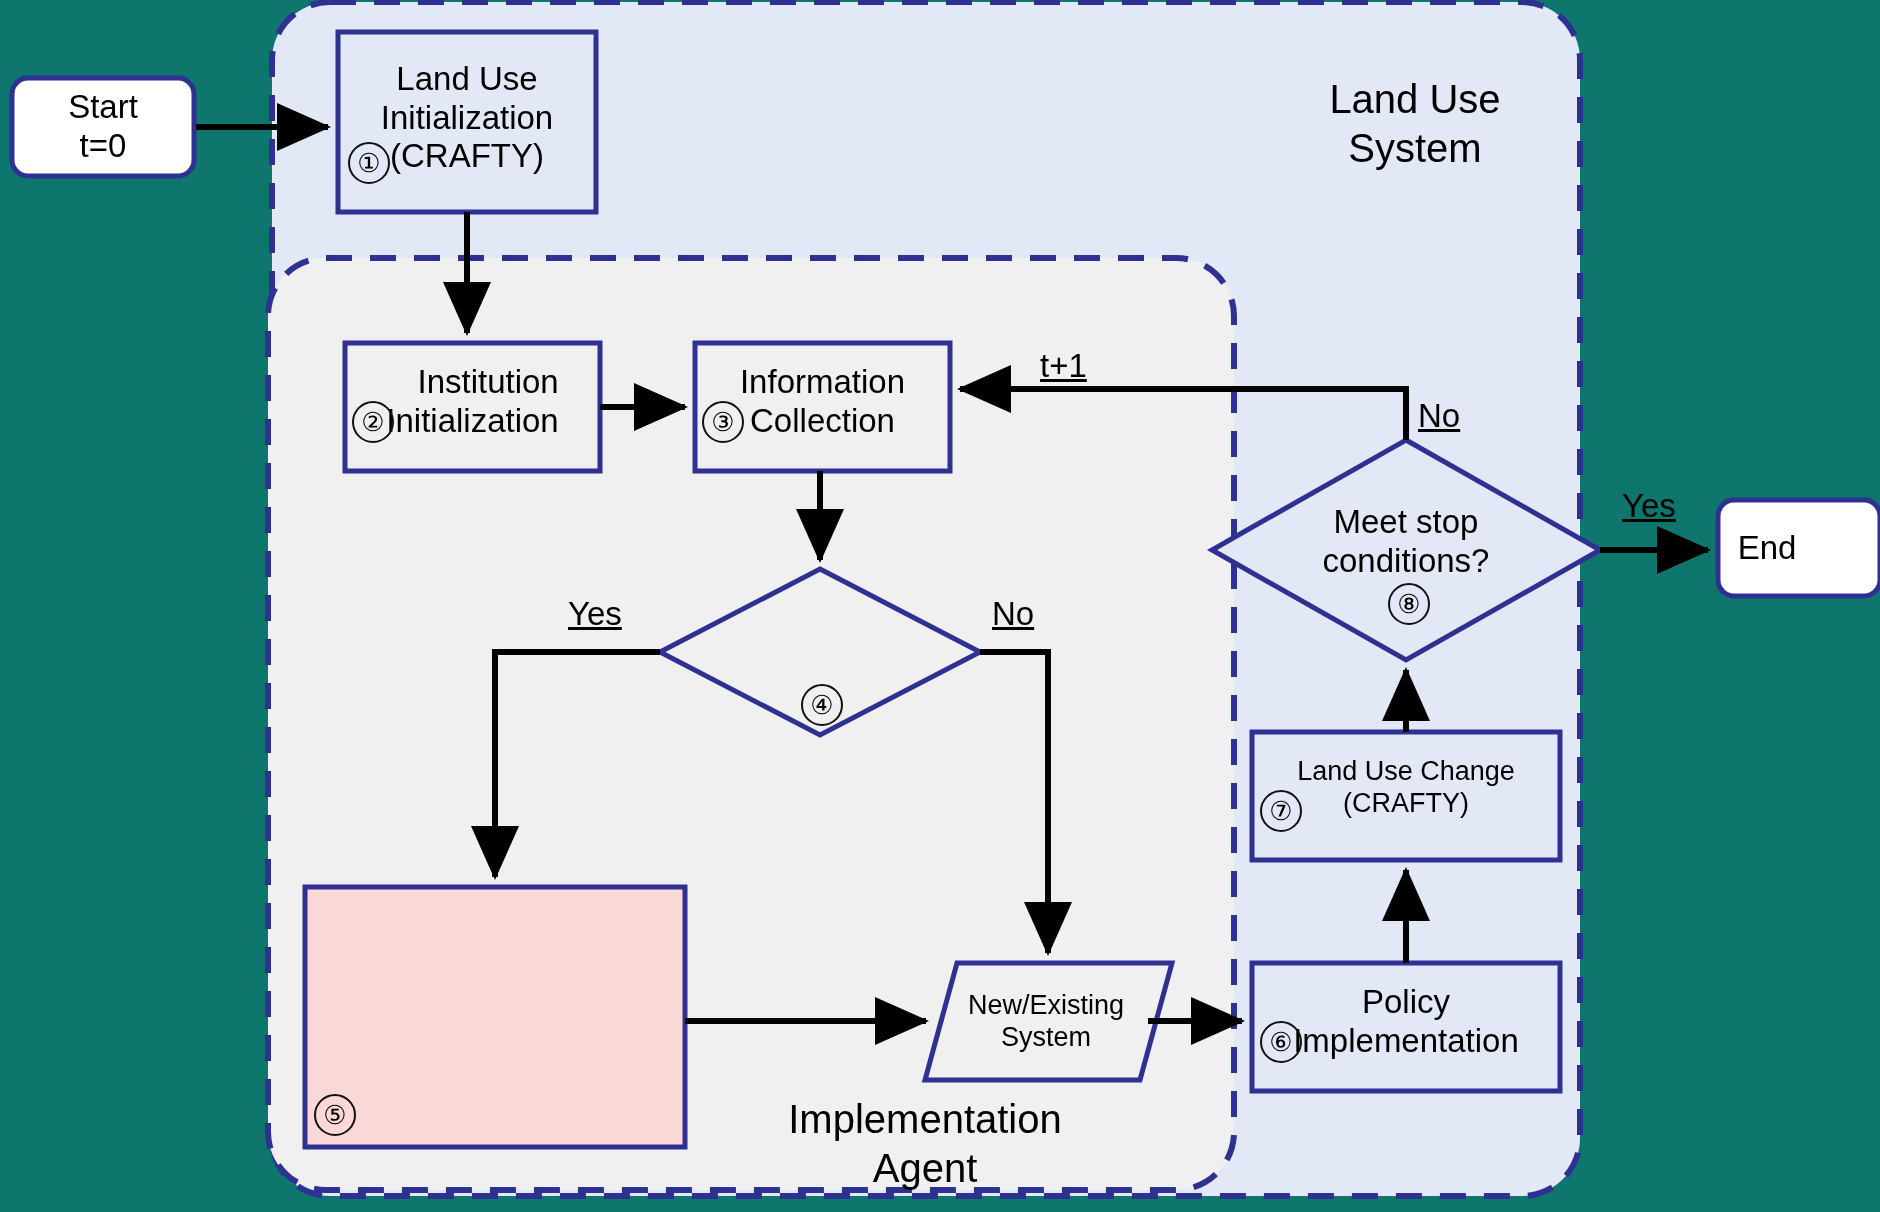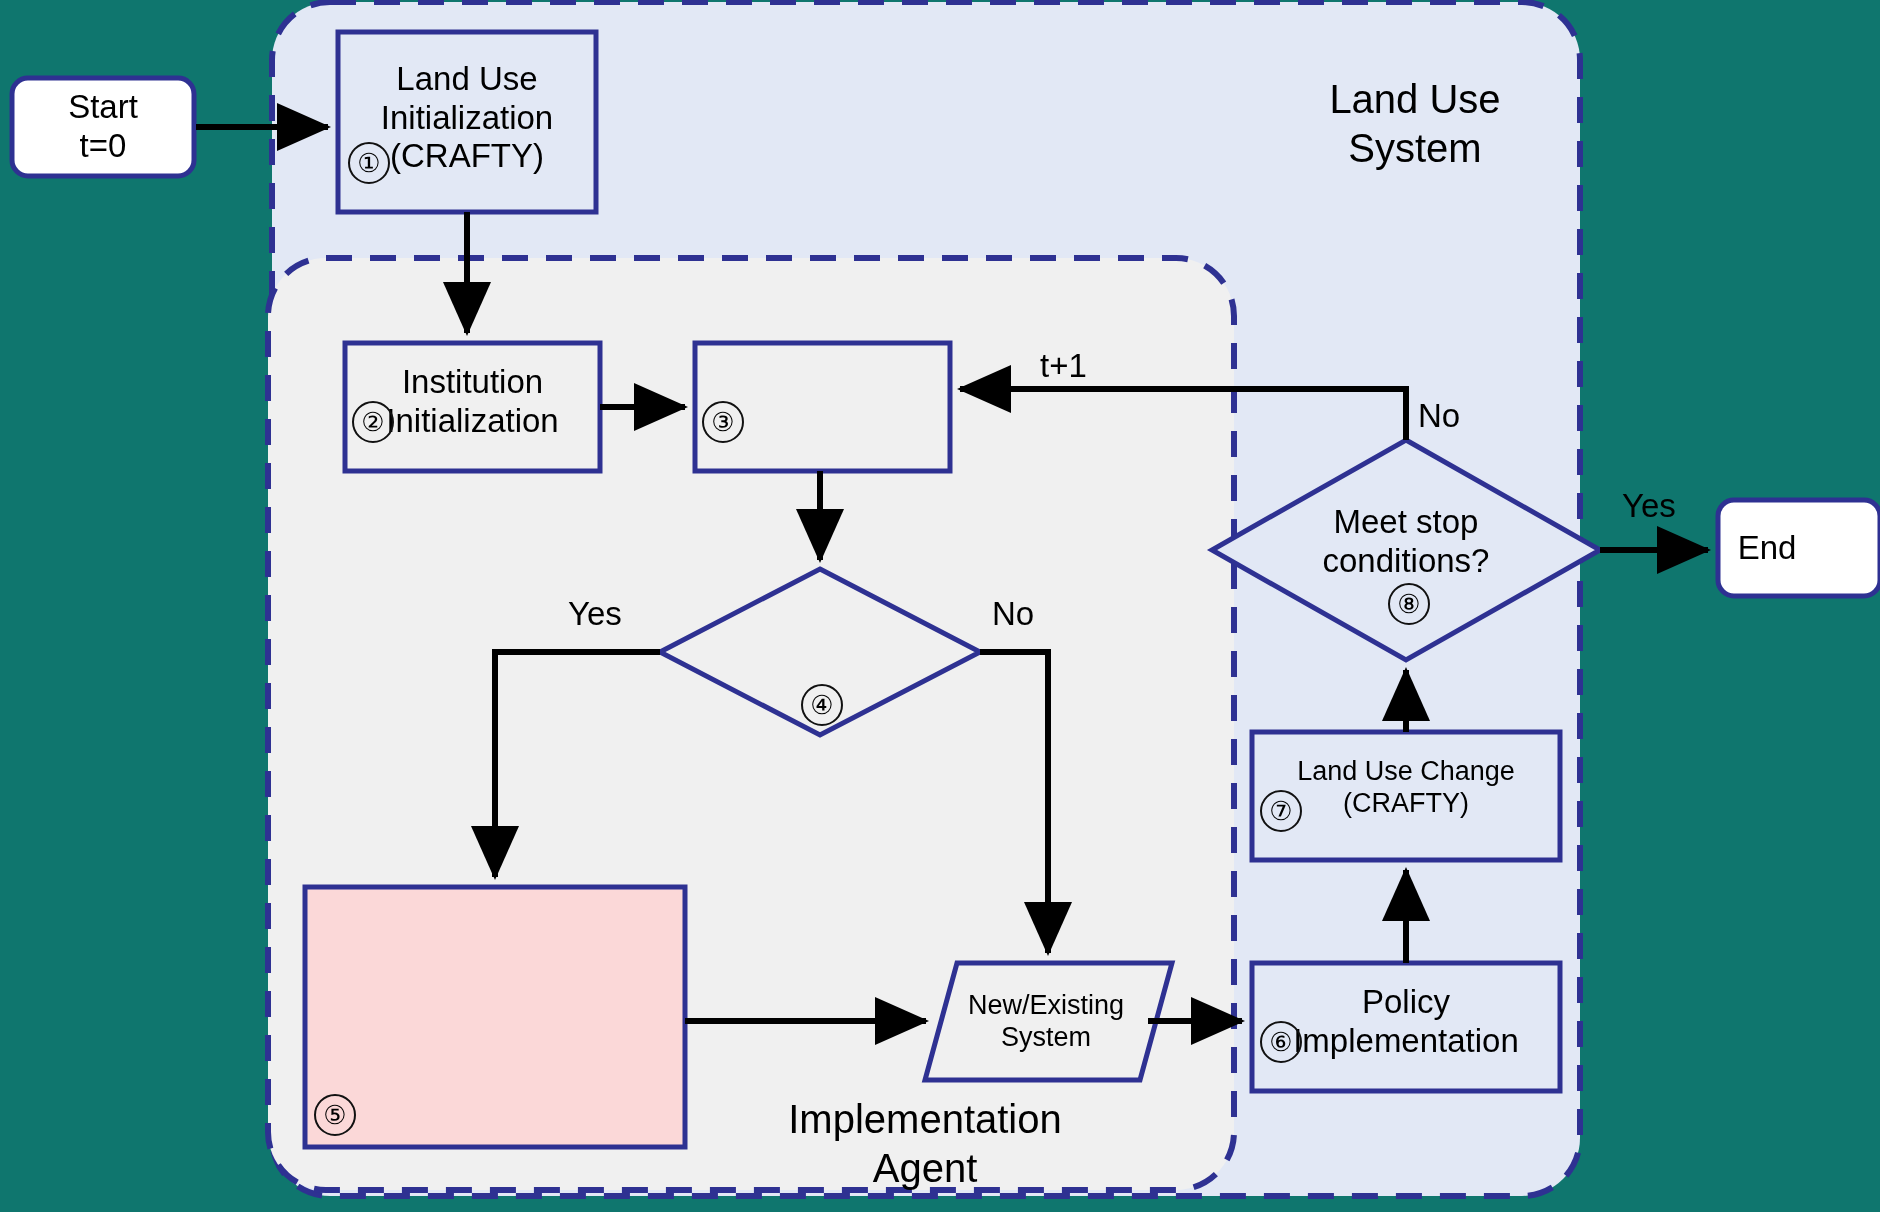--- a/index.html
+++ b/index.html
@@ -32,20 +32,21 @@
     line-height: 1.18;
     pointer-events: none;
     white-space: pre-line;
   }
   .edge-label {
     position: absolute;
     color: #000000;
     font-size: 33px;
     line-height: 1.1;
     white-space: nowrap;
+    text-decoration: underline;
   }
   .group-label {
     position: absolute;
     color: #000000;
     font-size: 40px;
     line-height: 1.22;
     text-align: center;
     white-space: pre-line;
   }
   .marker {
@@ -129,24 +130,26 @@
   </svg>
 
   <div class="node-text tbox" style="left:12px;top:78px;width:182px;height:98px;">Start
 t=0</div>
 
   <div class="node-text tbox" style="left:338px;top:32px;width:258px;height:172px;">Land Use
 Initialization
 (CRAFTY)</div>
   <div class="marker" style="left:348px;top:142px;">①</div>
 
-  <div class="node-text tbox" style="left:345px;top:338px;width:255px;height:128px;">Institution
+  <div class="node-text tbox" style="left:345px;top:338px;width:255px;height:128px;text-align:right;">Institution
 Initialization</div>
   <div class="marker" style="left:352px;top:401px;">②</div>
 
+  <div class="node-text tbox" style="left:695px;top:338px;width:255px;height:128px;">Information
+Collection</div>
   <div class="marker" style="left:702px;top:401px;">③</div>
 
   <div class="marker" style="left:801px;top:684px;">④</div>
 
   <div class="marker" style="left:314px;top:1094px;">⑤</div>
 
   <div class="node-text tbox-sm" style="left:927px;top:968px;width:238px;height:108px;">New/Existing
 System</div>
 
   <div class="node-text tbox" style="left:1252px;top:958px;width:308px;height:128px;">Policy

